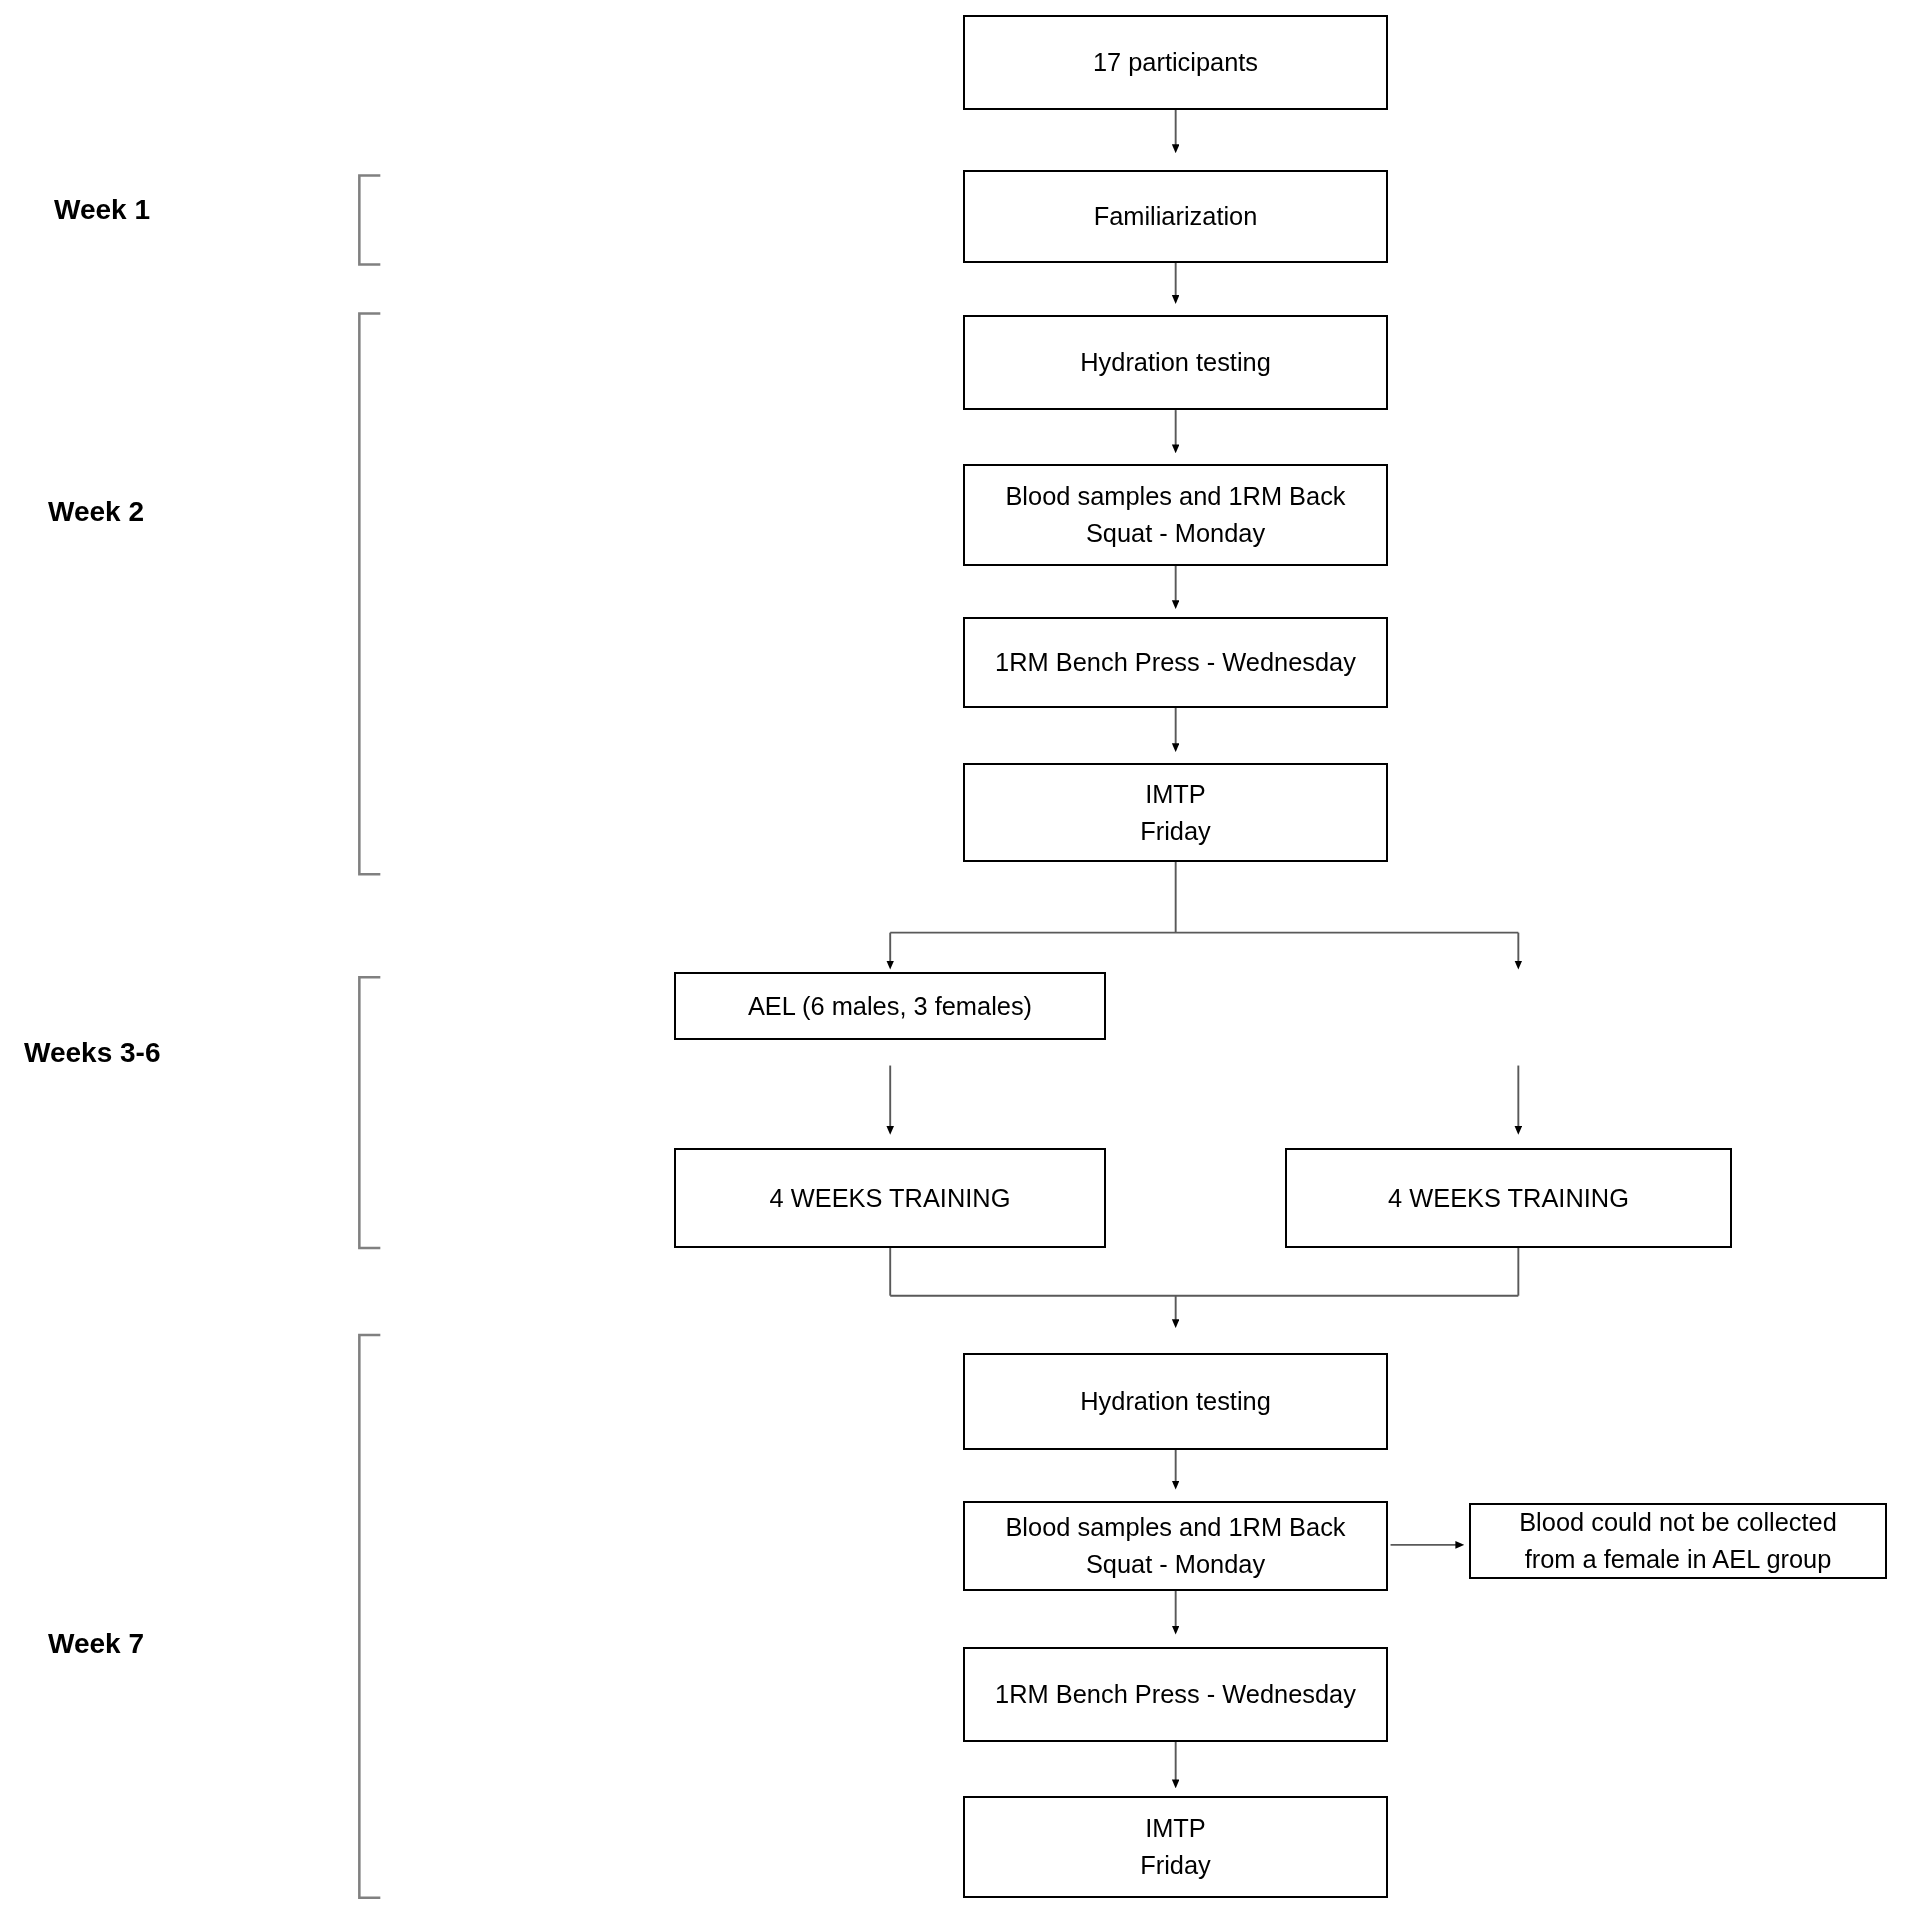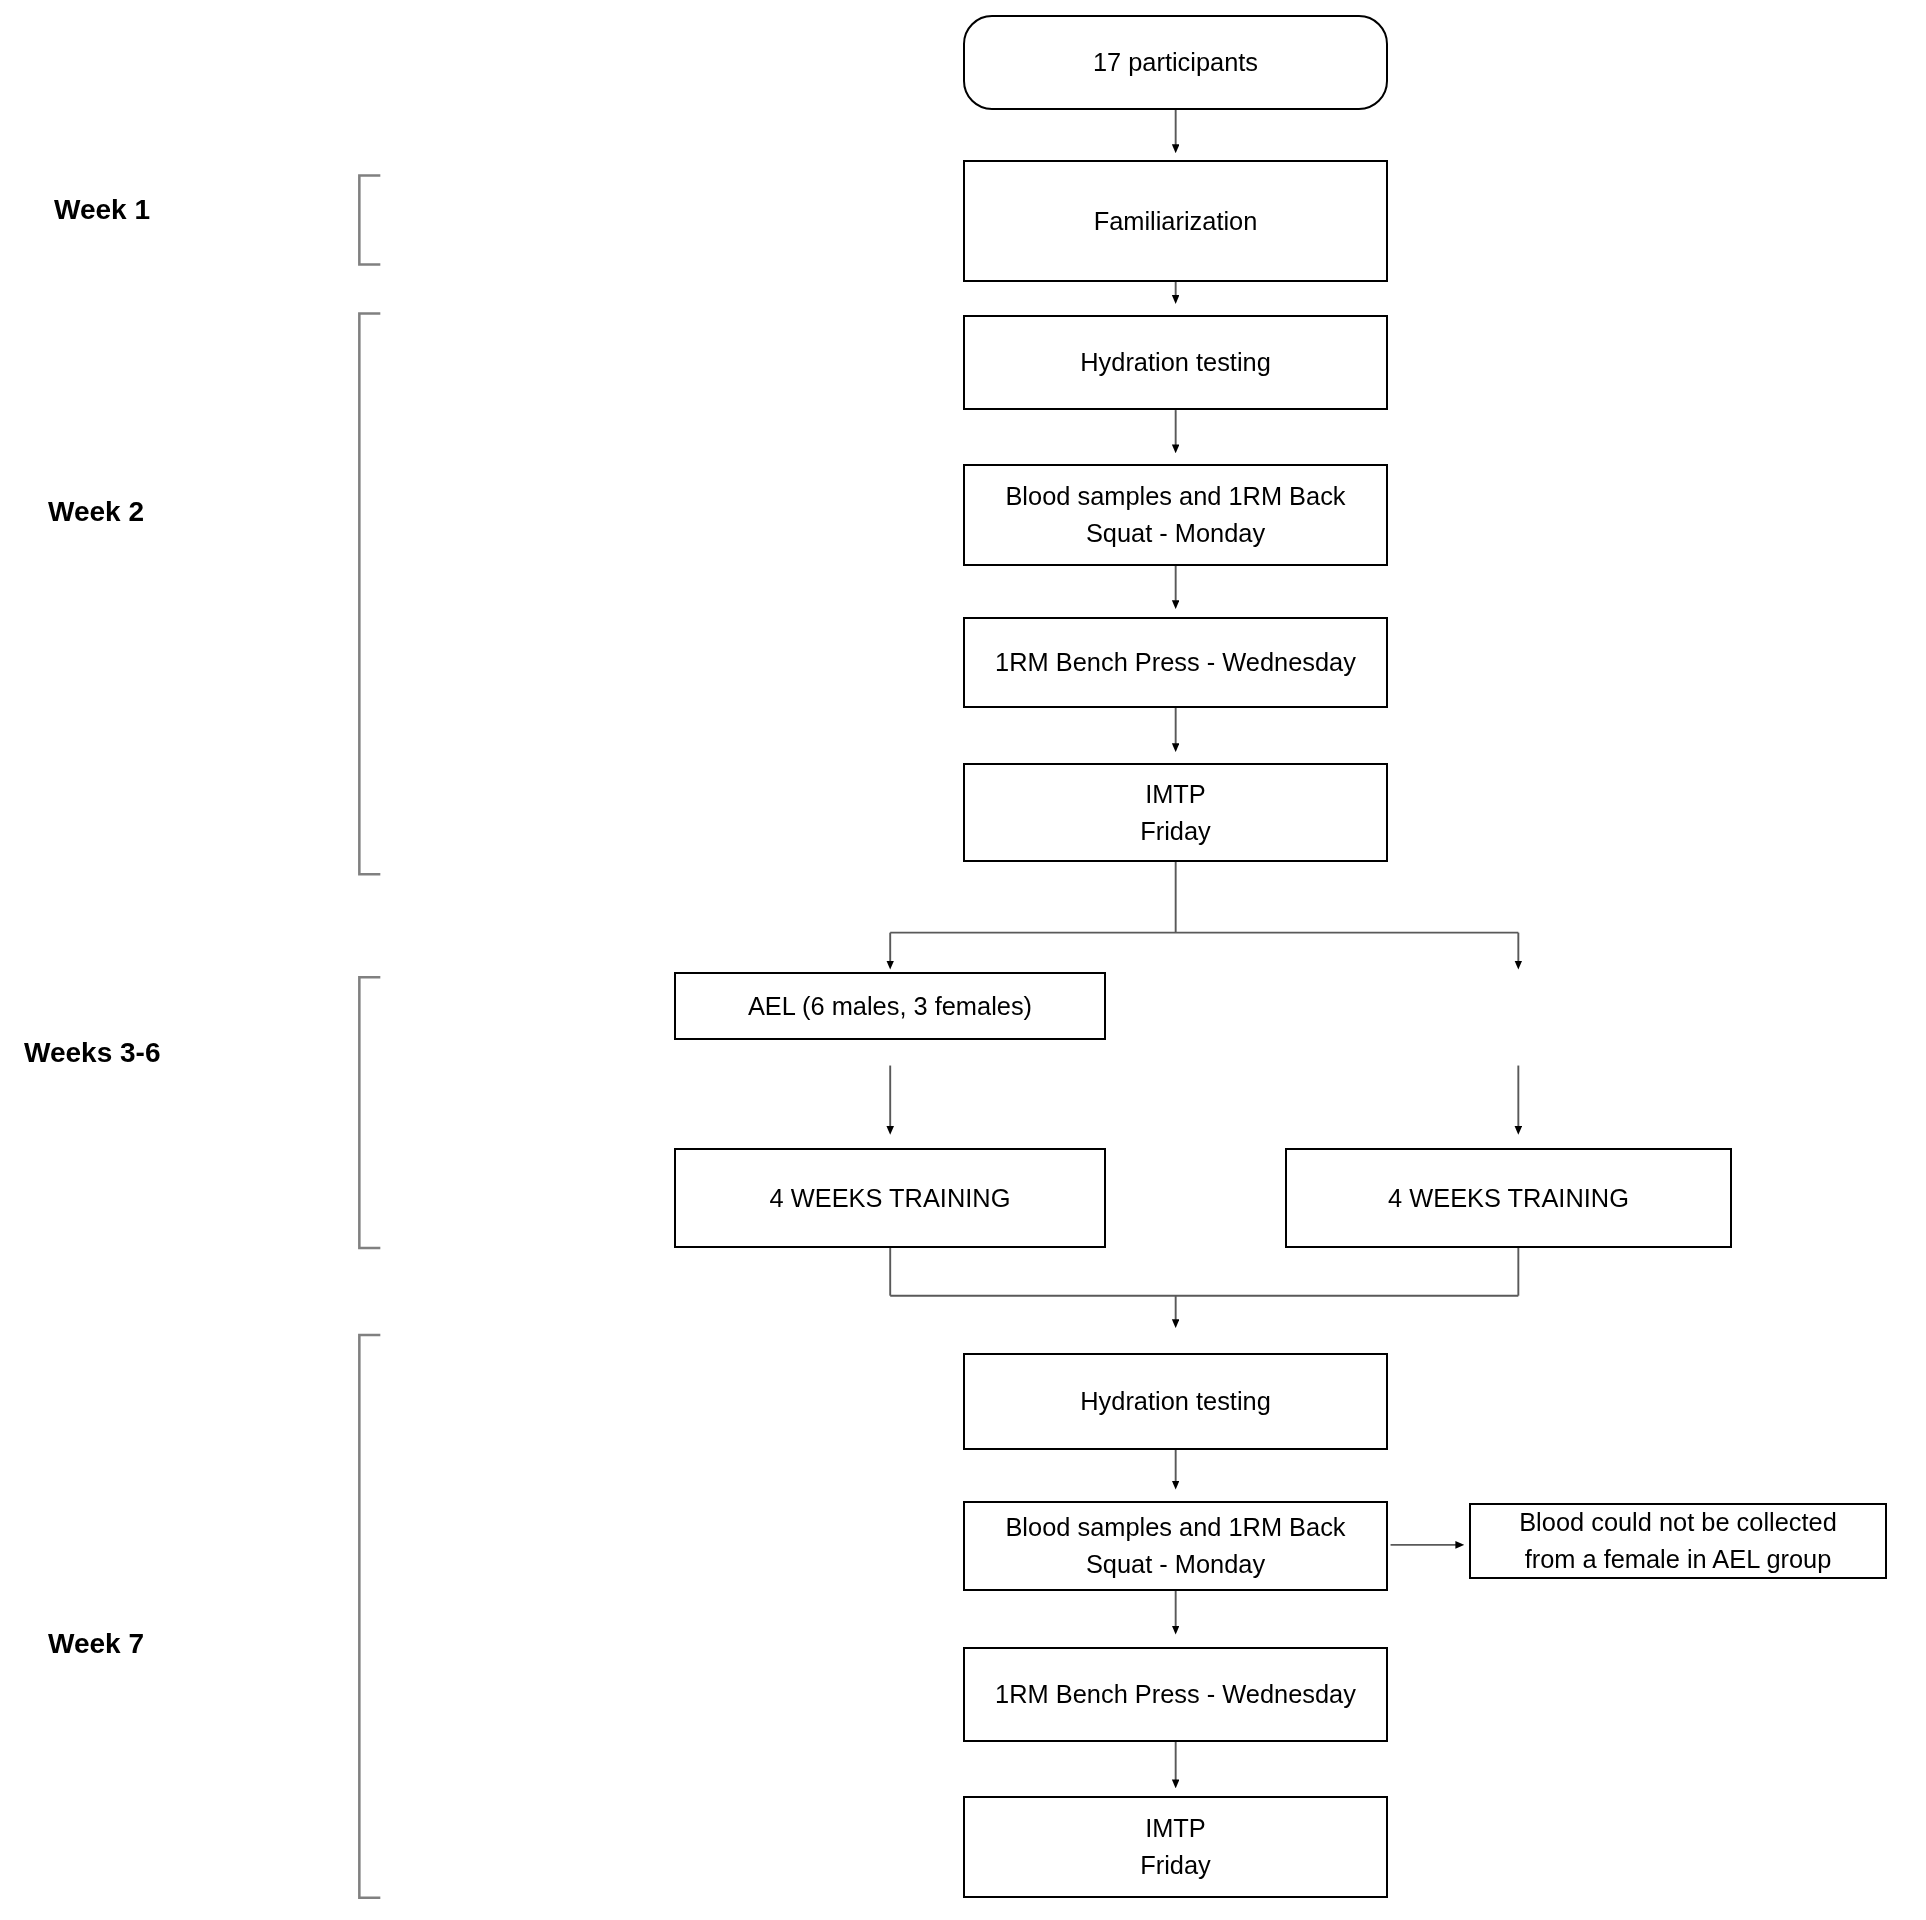--- a/index.html
+++ b/index.html
@@ -111,25 +111,25 @@
       <path d="M598,1537 L565,1537 L565,1963 L598,1963"></path>
       <path d="M598,2100 L565,2100 L565,2985 L598,2985"></path>
     </g>
   </svg>
 
   <div class="stage-label" style="left:54px; top:194px;">Week 1</div>
   <div class="stage-label" style="left:48px; top:496px;">Week 2</div>
   <div class="stage-label" style="left:24px; top:1037px;">Weeks 3-6</div>
   <div class="stage-label" style="left:48px; top:1628px;">Week 7</div>
 
-  <div class="node" style="left:963px; top:14.6px; width:425px; height:95px;border-radius:29px;">
+  <div class="node" style="left:963px; top:14.6px; width:425px; height:95px;">
     <span class="node-text">17 participants</span>
   </div>
 
-  <div class="node" style="left:963px; top:160px; width:425px; height:122px;">
+  <div class="node" style="left:963px; top:170px; width:425px; height:93px;">
     <span class="node-text">Familiarization</span>
   </div>
 
   <div class="node" style="left:963px; top:315px; width:425px; height:95px;">
     <span class="node-text">Hydration testing</span>
   </div>
 
   <div class="node" style="left:963px; top:464px; width:425px; height:102px;">
     <span class="node-text">Blood samples and 1RM Back
 Squat - Monday</span>

